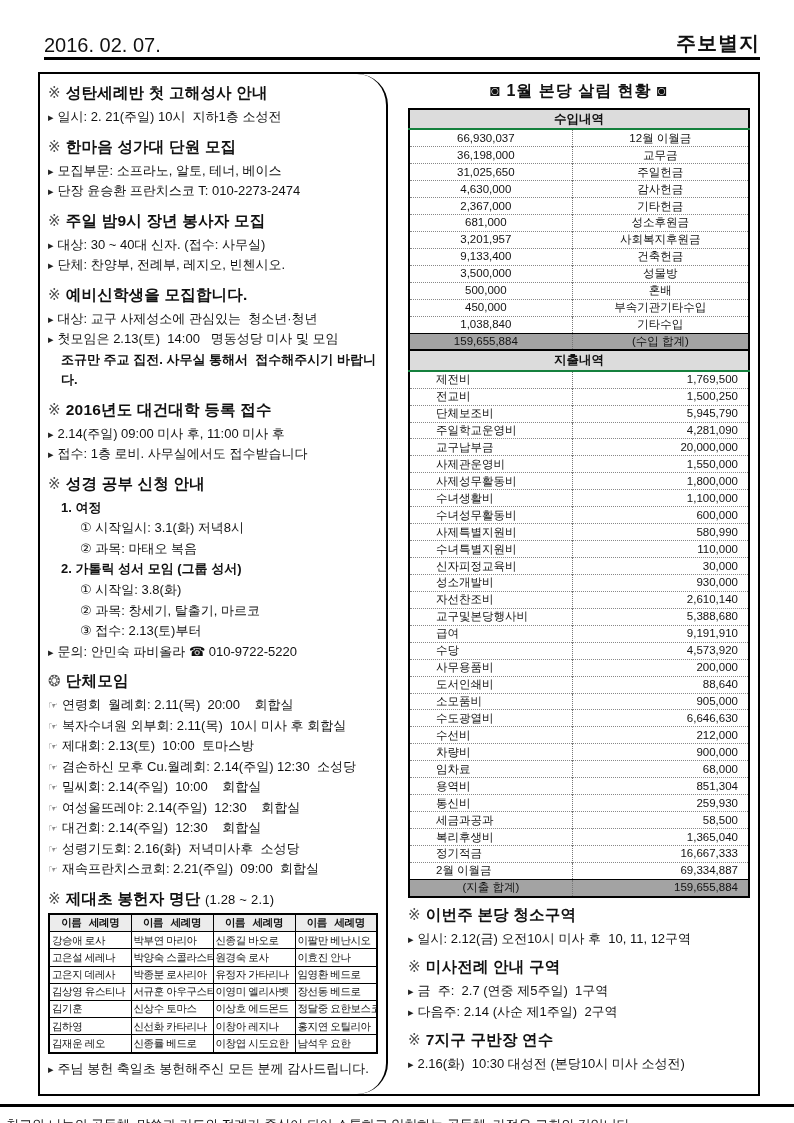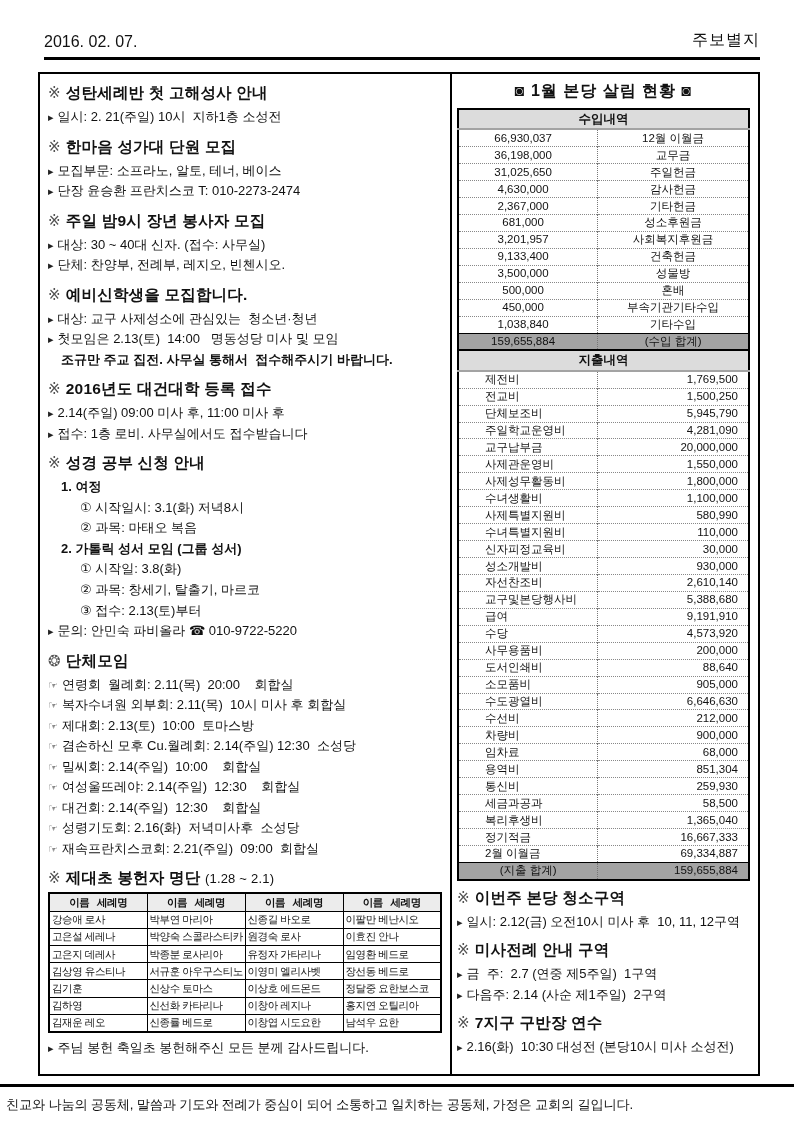--- a/index.html
+++ b/index.html
@@ -3,28 +3,28 @@
 <meta charset="utf-8">
 <style>
   * { margin:0; padding:0; box-sizing:border-box; }
   html,body { background:#f2f2f2; }
   body { width:794px; height:1123px; margin:0 auto; background:#fff;
          font-family:"Liberation Sans","DejaVu Sans",sans-serif; color:#111; overflow:hidden; }
   .page { width:794px; height:1123px; padding-top:30px; }
 
   
   .page-header { display:flex; justify-content:space-between; align-items:flex-end;
-                 margin:0 34px 12px 44px; padding-bottom:6px; border-bottom:3px solid #000;
-                 font-size:16px; }
-  .doc-label { font-weight:normal; letter-spacing:1px;text-align:center; }
+                 margin:0 34px 12px 44px; border-bottom:3px solid #000;
+                 font-size:20px; }
+  .doc-label { font-weight:bold; letter-spacing:1px;text-align:center; }
 
   
   .content { margin:10px 34px 0 38px; border:2px solid #000; display:flex; align-items:stretch; }
-  .col-left  { width:412px; border-right:2px solid #000; padding:9px 8px 6px 8px; }
-  .col-right { flex:1; padding:5px 8px 6px 5px; }
+  .col-left  { width:348px; border-right:2px solid #000; padding:9px 8px 6px 8px;border-radius:31px; }
+  .col-right { flex:1; padding:5px 8px 6px 20px; }
 
   .sec { margin-bottom:9px; }
   .sec-title { font-size:15.5px; font-weight:bold; margin-bottom:3px; letter-spacing:0.2px; }
   .sec-icon { color:#555; font-weight:normal; margin-right:5px; font-size:15px; }
   .sec-suffix { font-weight:normal; font-size:13px; }
   .line { display:flex; font-size:13px; line-height:1.58; }
   .line[data-ind="1"] { padding-left:13px;font-weight:bold; }
   .line[data-ind="2"] { padding-left:32px; }
   .bullet { margin-right:4px; font-size:11px; line-height:1.85; color:#222; }
   .bullet:empty { display:none; margin:0; }
@@ -36,21 +36,21 @@
   .donor-table th, .donor-table td { border:1px solid #000; padding:0.5px 2px; line-height:1.45;
                  white-space:pre; overflow:hidden; }
   .donor-table th { background:#ececec; font-weight:bold; text-align:center; }
   .thanks { margin-top:5px; font-size:13px; }
 
   
   .fin-title { text-align:center; font-weight:bold; font-size:16px; margin:2px 0 6px; letter-spacing:1px; }
   .fin-table { width:100%; border-collapse:collapse; border:2px solid #000; font-size:11.5px; }
   .fin-table td { padding:0.5px 4px; line-height:1.3; }
   .fin-head td { background:#dcdcdc; font-weight:bold; text-align:center; font-size:12.5px;
-                 border-top:2px solid #000; border-bottom:2px solid #a3a3a3; padding:1px 0; }
+                 border-top:2px solid #000; border-bottom:2px solid #15803d; padding:1px 0; }
   .inc-row td.amt   { text-align:center; padding-right:14px; width:48%; border-right:1px dotted #777; }
   .inc-row td.lbl   { text-align:center; }
   .exp-row td.lbl-l { text-align:left; padding-left:26px; width:48%; border-right:1px dotted #777; }
   .exp-row td.lbl-c { text-align:center; width:48%; border-right:1px dotted #777; }
   .exp-row td.amt-r { text-align:right; padding-right:10px; }
   .fin-table tbody.rep tr + tr td,
   .fin-table tbody.rep tr:first-child td { border-top:1px dotted #888; }
   .total td { background:#a3a3a3; border-top:1.5px solid #000; }
   .right-secs { margin-top:7px; }
   .right-secs .sec { margin-bottom:8px; }
@@ -404,20 +404,24 @@
             </tr>
             <tr class="exp-row">
               <td class="lbl-l">사제성무활동비</td>
               <td class="amt-r">1,800,000</td>
             </tr>
             <tr class="exp-row">
               <td class="lbl-l">수녀생활비</td>
               <td class="amt-r">1,100,000</td>
             </tr>
             <tr class="exp-row">
+              <td class="lbl-l">수녀성무활동비</td>
+              <td class="amt-r">600,000</td>
+            </tr>
+            <tr class="exp-row">
               <td class="lbl-l">사제특별지원비</td>
               <td class="amt-r">580,990</td>
             </tr>
             <tr class="exp-row">
               <td class="lbl-l">수녀특별지원비</td>
               <td class="amt-r">110,000</td>
             </tr>
             <tr class="exp-row">
               <td class="lbl-l">신자피정교육비</td>
               <td class="amt-r">30,000</td>

